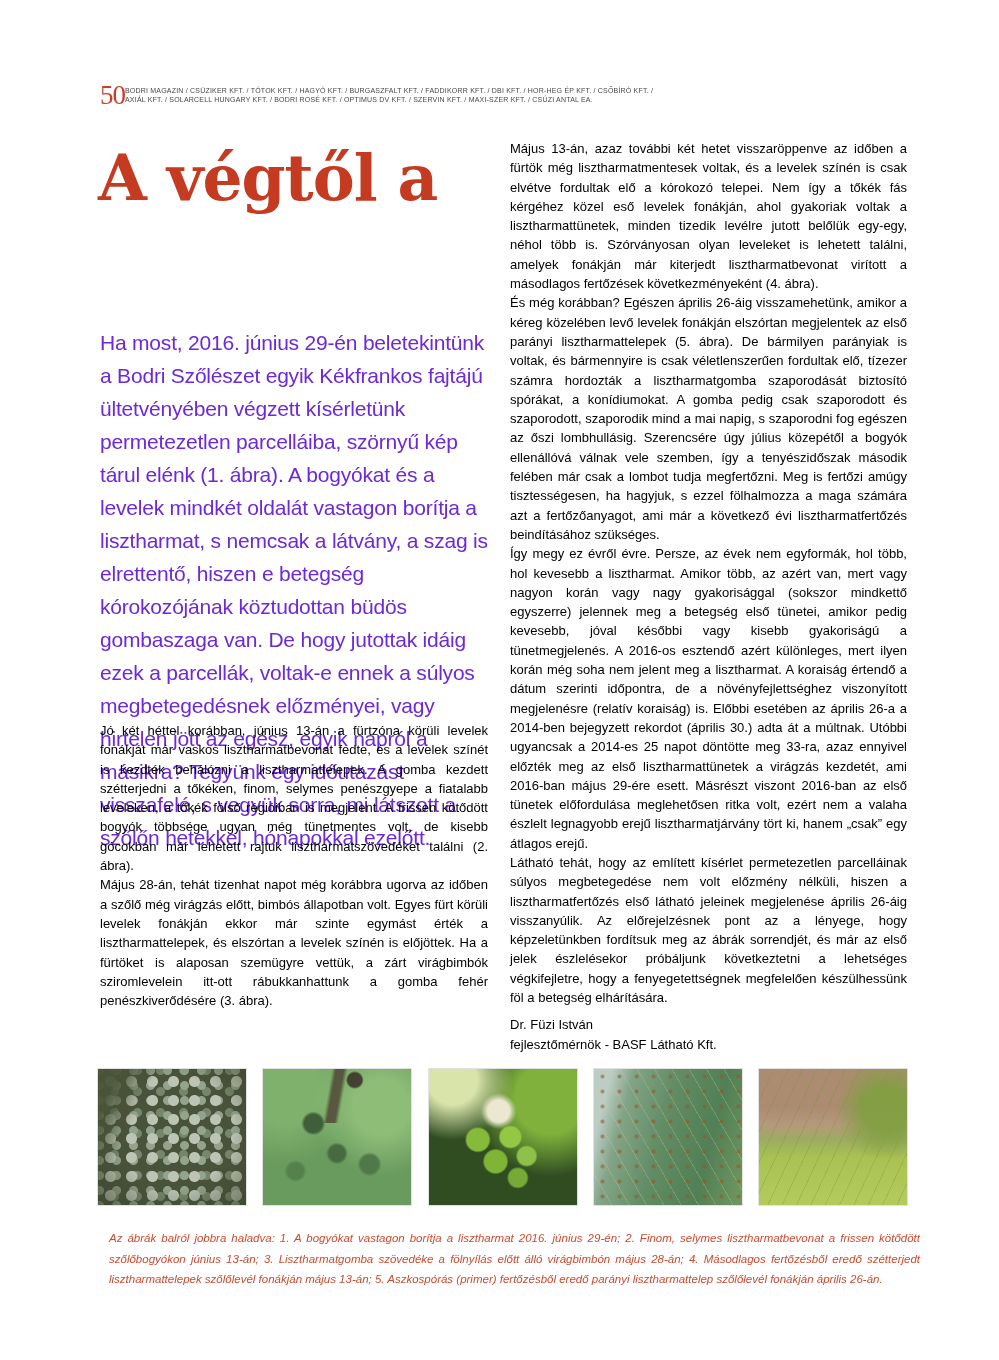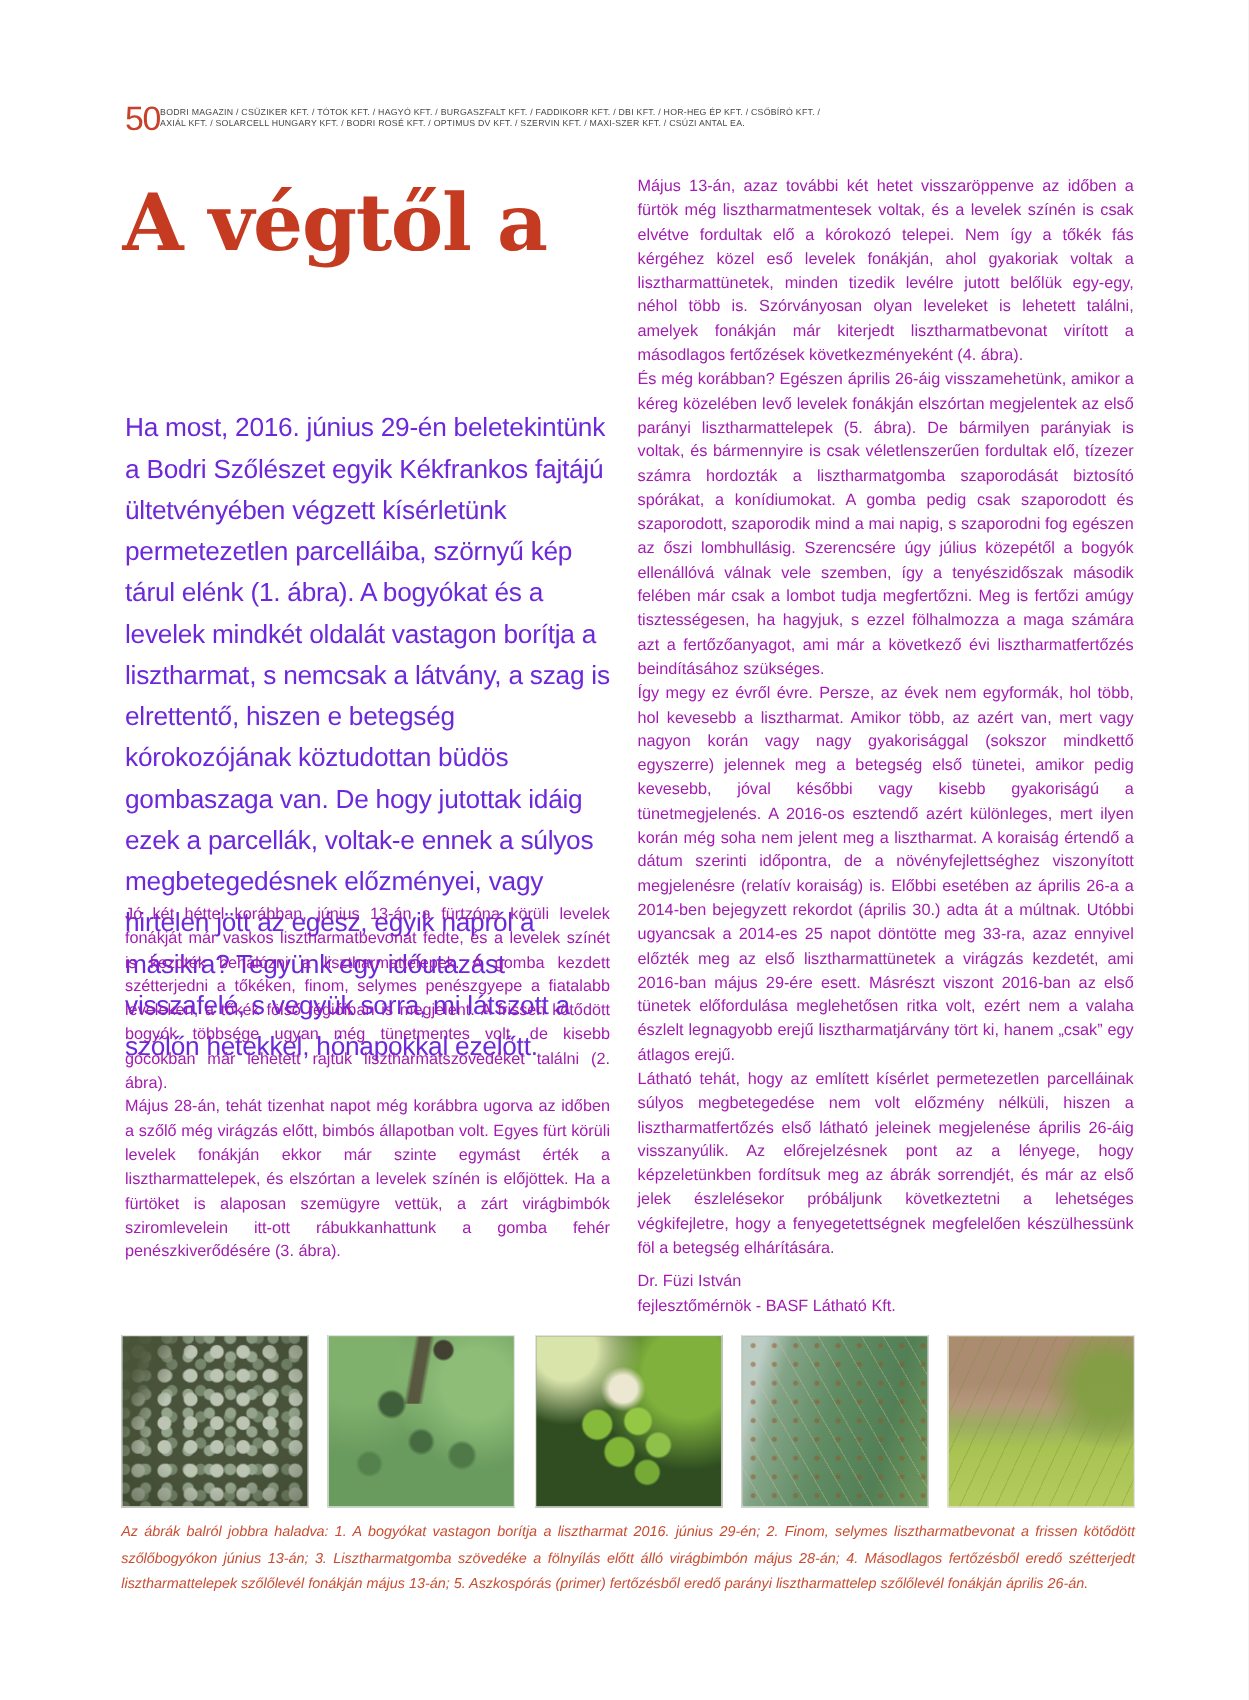--- a/index.html
+++ b/index.html
@@ -8,41 +8,41 @@
     width:999px;height:1360px;
     margin:0 auto;
     background:#ffffff;
     font-family:"Liberation Sans",sans-serif;
     overflow:hidden;
   }
   
   .masthead{position:absolute;top:84px;left:100px;right:92px;display:flex;align-items:flex-start;}
   .page-num{
     font-size:27px;line-height:22px;color:#c8402a;
-    font-family:Liberation Sans, sans-serif;
+    font-family:Liberation Serif, serif;
     letter-spacing:-1px;margin-right:0;
   }
   .credits{padding-top:2px;color:#474747;font-size:7px;line-height:9px;letter-spacing:.2px;}
   
   .title{
     position:absolute;top:140px;left:98px;margin:0;
     font-family:"DejaVu Serif","Liberation Serif",serif;
     font-weight:bold;color:#c43b21;
     font-size:63px;line-height:77px;letter-spacing:-1px;
   }
   .title span{display:block;}
   
   .lead{
     position:absolute;top:326px;left:100px;width:390px;margin:0;
     color:#6d28d9;font-size:21px;line-height:33px;font-weight:300;
     letter-spacing:-0.2px;
   }
   
   .col p{
-    margin:0;color:#a21caf;font-size:13px;line-height:19.3px;
+    margin:0;color:#000000;font-size:13px;line-height:19.3px;
     text-align:justify;overflow-wrap:break-word;hyphens:auto;-webkit-hyphens:auto;
   }
   .left-lower{position:absolute;top:721px;left:100px;width:388px;}
   .right-col{position:absolute;top:139px;left:510px;width:397px;}
   .author{margin-top:8px;}
   .author p{text-align:left;}
   
   .figures{position:absolute;top:1068px;left:97px;width:811px;display:flex;justify-content:space-between;}
   .photo{width:150px;height:138px;border:1px solid #e2e2e2;box-sizing:border-box;}
   .photo1{
@@ -93,21 +93,21 @@
   }
   .photo5{
     background-color:#aec457;
     background-image:
       radial-gradient(circle at 86% 30%, rgba(127,160,63,.9) 0 14%, rgba(0,0,0,0) 32%),
       repeating-linear-gradient(115deg, rgba(122,142,52,.3) 0 1px, rgba(0,0,0,0) 1px 13px),
       linear-gradient(180deg, #ab8c70 0 28%, #b5987c 40%, #9dac61 52%, #a9c353 66%, #b4ca5d 100%);
   }
   
   .caption{
-    position:absolute;top:1216px;left:97px;width:811px;margin:0;
+    position:absolute;top:1216px;left:97px;width:811px;margin:12px;
     color:#c94c30;font-style:italic;font-size:11.5px;line-height:20.5px;
     text-align:justify;
   }
 </style>
 </head>
 <body>
 
 <div class="page">
 
   <header class="masthead">

